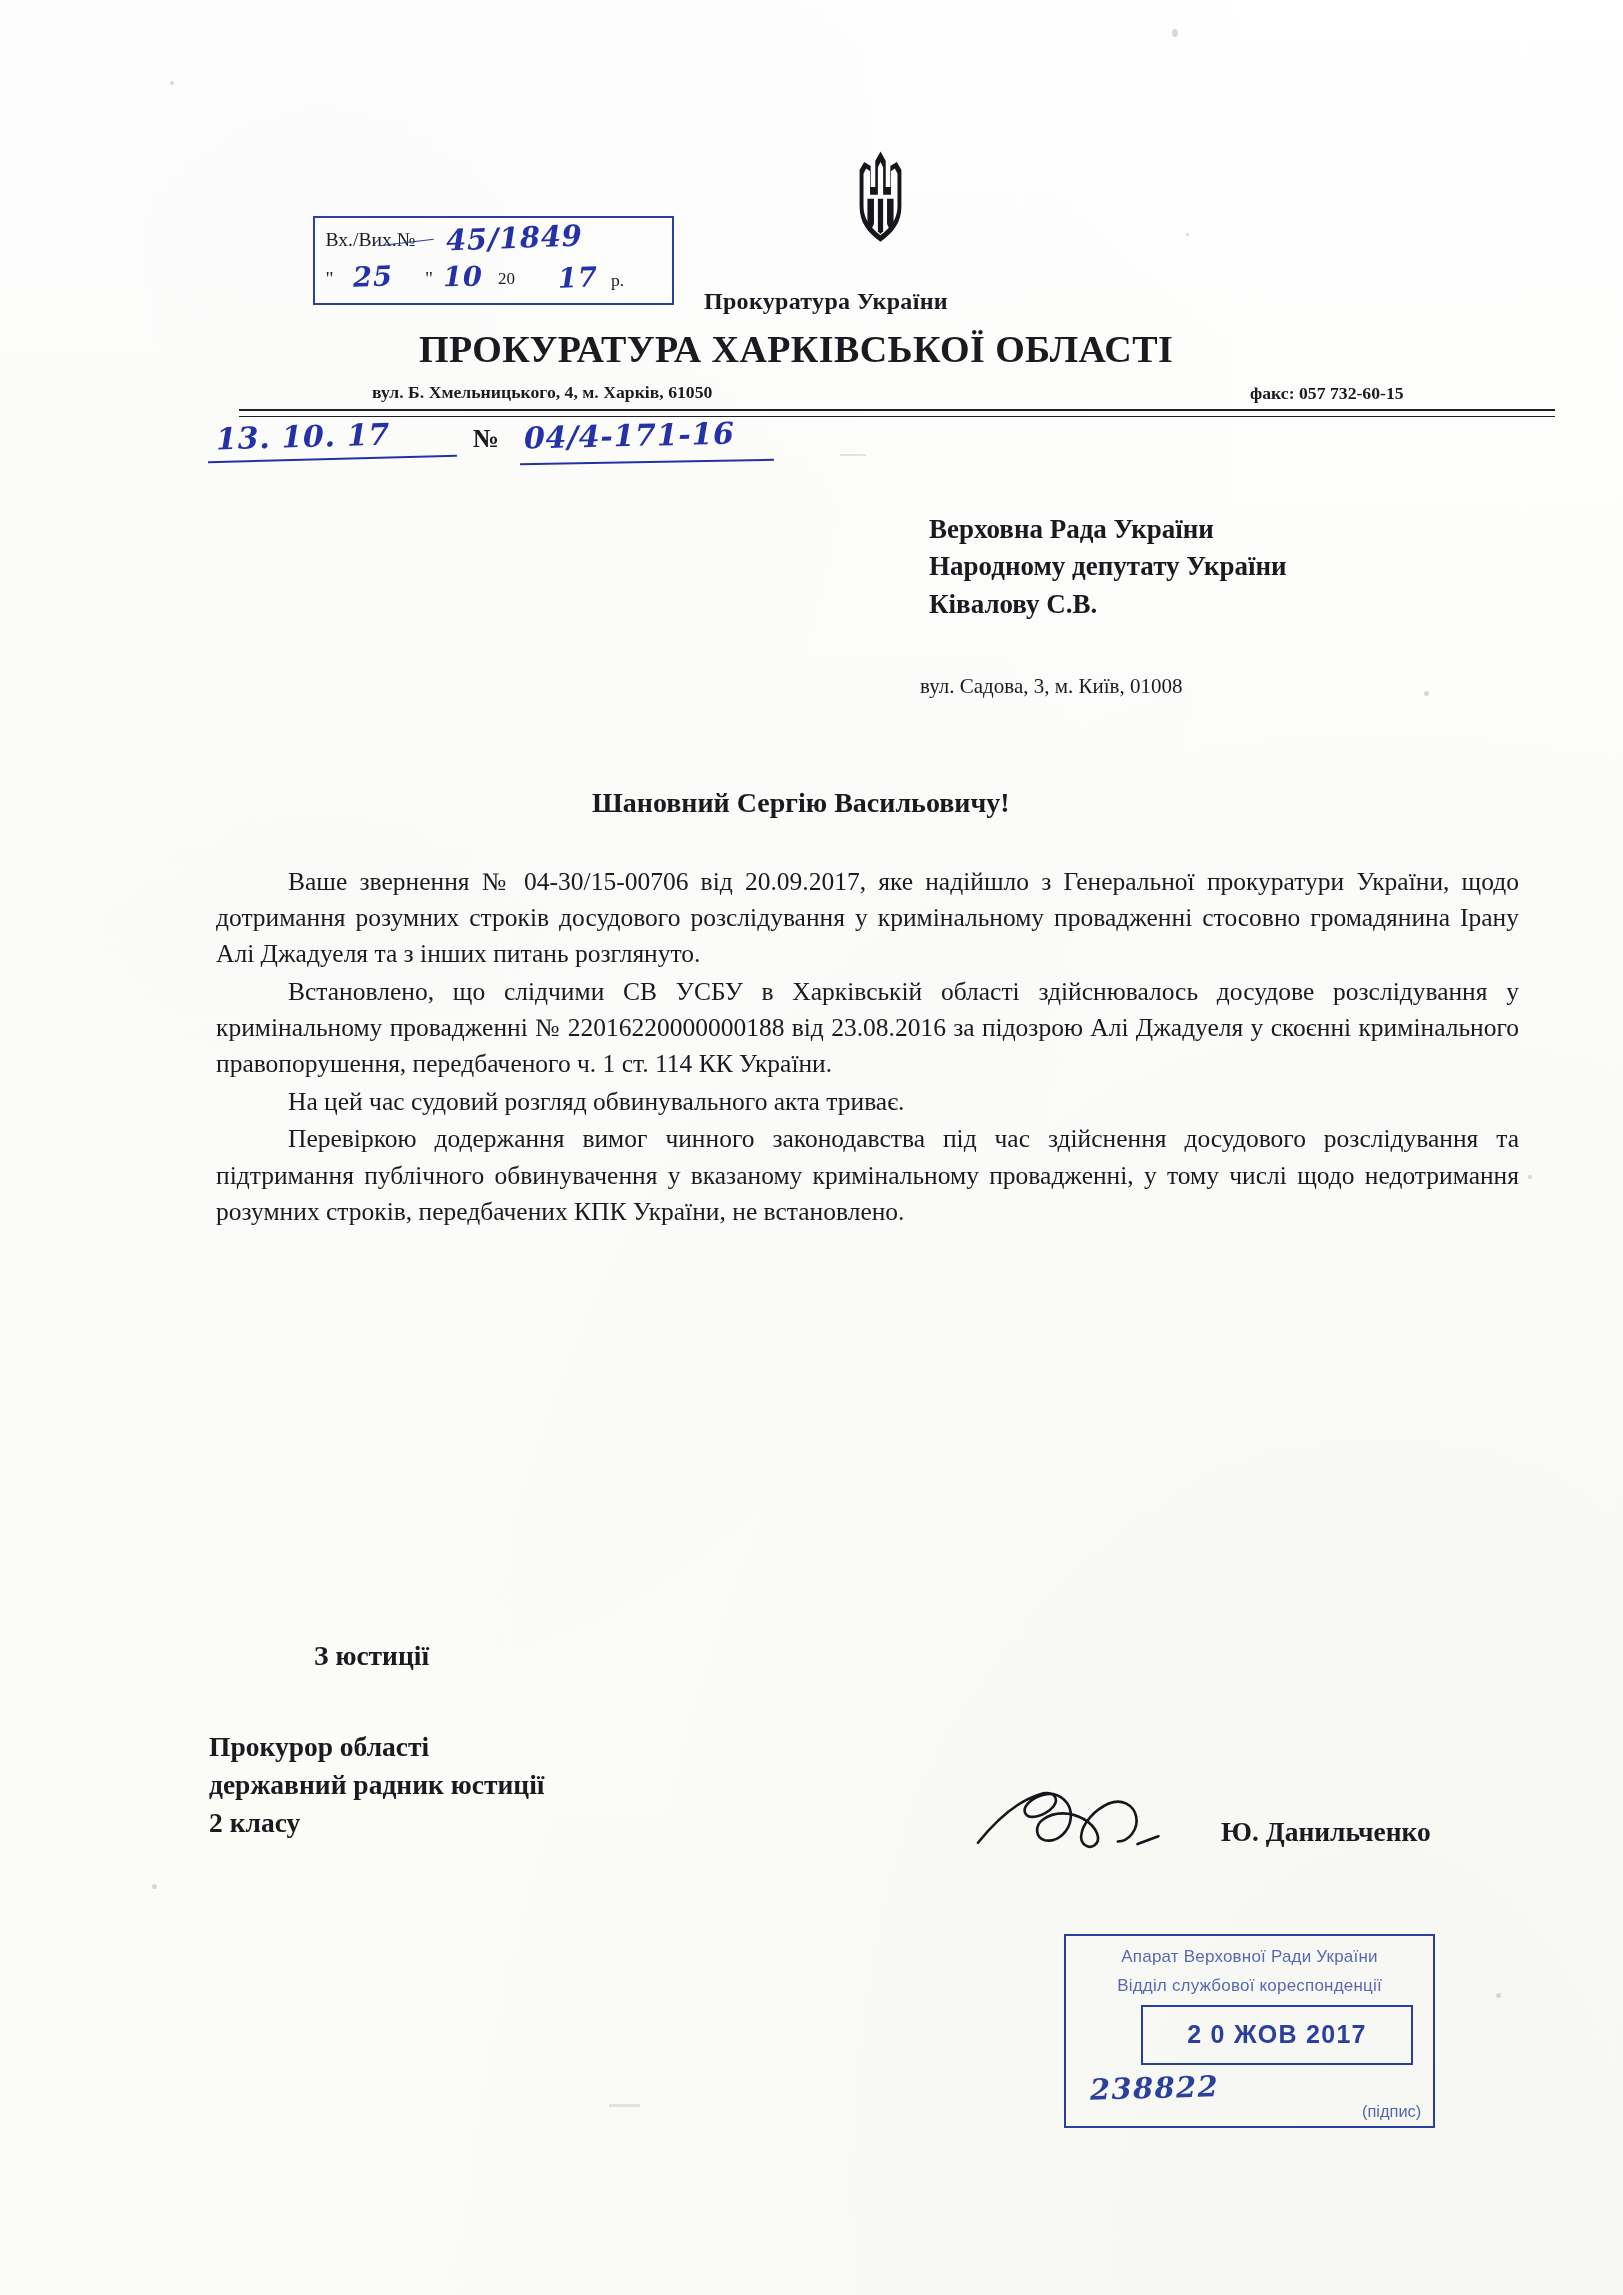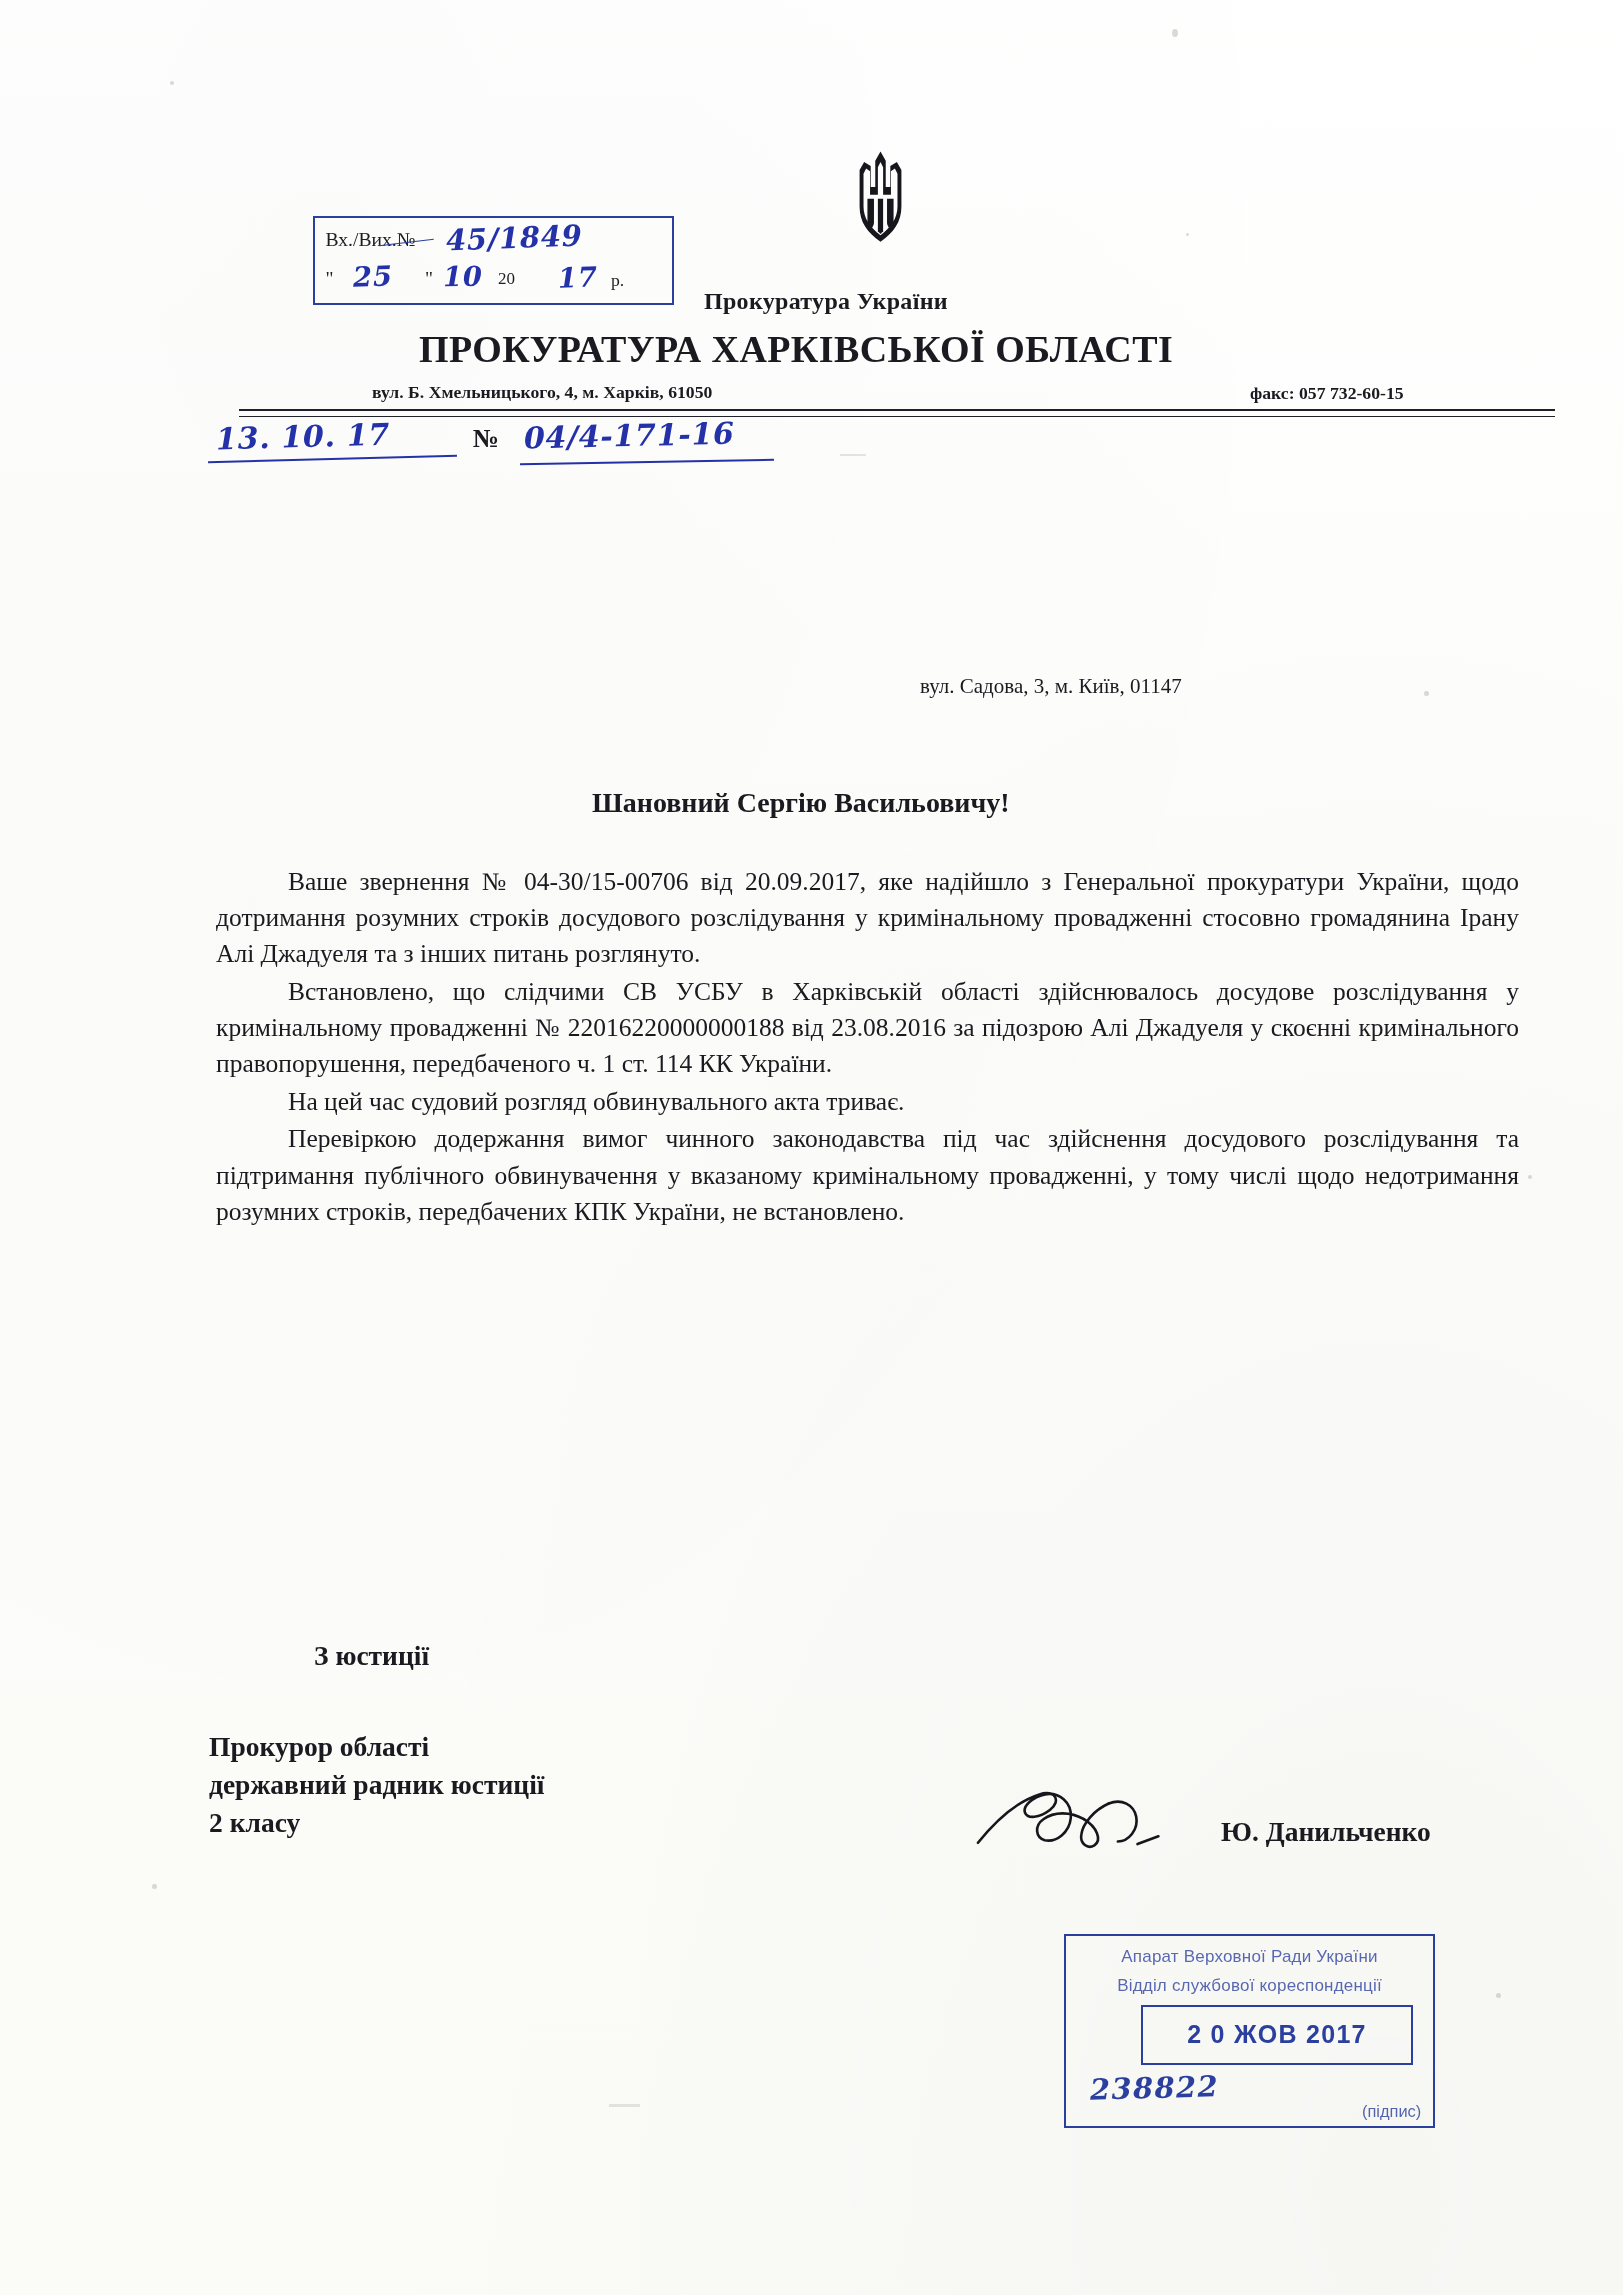--- a/index.html
+++ b/index.html
@@ -389,21 +389,26 @@
   <div class="addr-line">вул. Б. Хмельницького, 4, м. Харків,  61050</div>
   <div class="fax-line">факс: 057 732-60-15</div>
   <div class="rule-double"></div>
 
   <div class="hw hw-date-out">13. 10. 17</div>
   <div class="num-symbol">№</div>
   <div class="hw hw-out-num">04/4-171-16</div>
   <div class="hw-underline"></div>
   <div class="hw-underline2"></div>
 
-  <div class="addressee-addr">вул. Садова, 3, м. Київ, 01147</div>
+  <div class="addressee">
+    <div>Верховна Рада України</div>
+    <div>Народному депутату України</div>
+    <div>Ківалову С.В.</div>
+  </div>
+  <div class="addressee-addr">вул. Садова, 3, м. Київ, 01008</div>
 
   <div class="salutation">Шановний Сергію Васильовичу!</div>
 
   <div class="body">
     <p>Ваше звернення № 04-30/15-00706 від 20.09.2017, яке надійшло з Генеральної прокуратури України, щодо дотримання розумних строків досудового розслідування у кримінальному провадженні стосовно громадянина Ірану Алі Джадуеля та з інших питань розглянуто.</p>
     <p>Встановлено, що слідчими СВ УСБУ в Харківській області здійснювалось досудове розслідування у кримінальному провадженні № 22016220000000188 від 23.08.2016 за підозрою Алі Джадуеля у скоєнні кримінального правопорушення, передбаченого ч. 1 ст. 114 КК України.</p>
     <p>На цей час судовий розгляд обвинувального акта триває.</p>
     <p>Перевіркою додержання вимог чинного законодавства під час здійснення досудового розслідування та підтримання публічного обвинувачення у вказаному кримінальному провадженні, у тому числі щодо недотримання розумних строків, передбачених КПК України, не встановлено.</p>
   </div>
 

